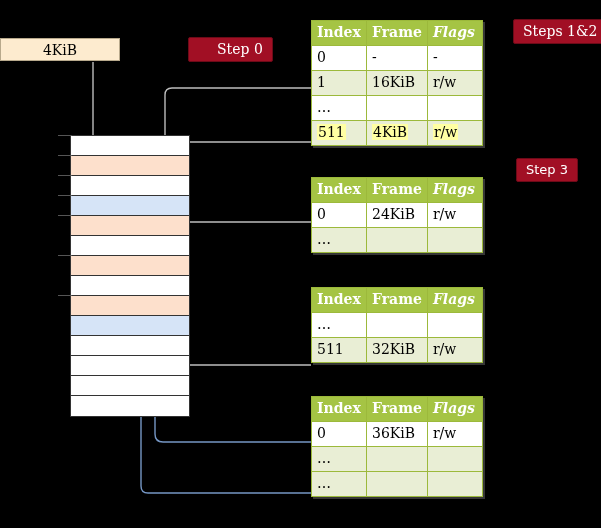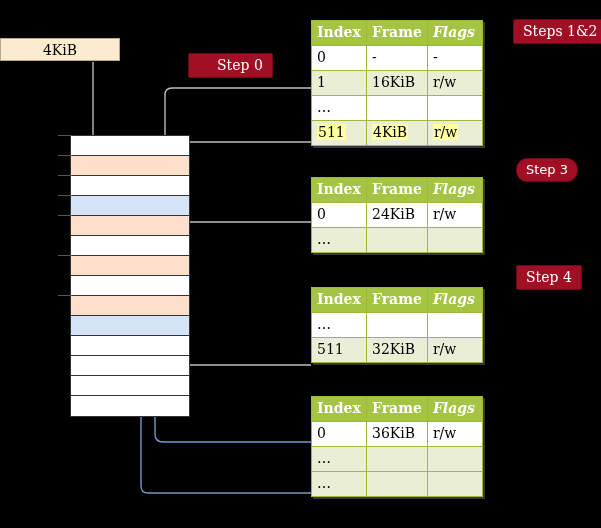--- a/index.html
+++ b/index.html
@@ -22,22 +22,22 @@
     font-size:14px;line-height:1;box-sizing:border-box;
   }
 
   
   .badge{
     position:absolute;background:#a10f24;color:#fff;
     font-size:14px;line-height:1;padding:4px 9px 5px 9px;
     border:1px solid #6d0a18;border-radius:2px;white-space:nowrap;
     box-sizing:border-box;
   }
-  .badge.sans{font-family:"DejaVu Sans","Liberation Sans",sans-serif;font-size:13px;border-radius:11px;}
-  #badge-step0{left:188px;top:53px;padding-left:28px;}
+  .badge.sans{font-family:"DejaVu Sans","Liberation Sans",sans-serif;font-size:13px;}
+  #badge-step0{left:188px;top:37px;padding-left:28px;}
   #badge-steps12{left:513px;top:19px;}
   #badge-step3{left:516px;top:158px;}
   #badge-step4{left:516px;top:265px;}
 
   
   .memcol{position:absolute;left:70px;top:135px;width:120px;border:1px solid #333;box-sizing:border-box;}
   .memrow{height:20px;border-bottom:1px solid #333;box-sizing:border-box;background:#fff;}
   .memrow:last-child{border-bottom:none;}
   .memrow.peach{background:#fde0cc;}
   .memrow.blue{background:#d6e4f7;}
@@ -118,23 +118,20 @@
 
   <div class="badge" id="badge-step0">
     <span>Step 0</span>
   </div>
   <div class="badge" id="badge-steps12">
     <span>Steps 1&amp;2</span>
   </div>
   <div class="badge sans" id="badge-step3">
     <span>Step 3</span>
   </div>
-  <div class="badge" id="badge-step4">
-    <span>Step 4</span>
-  </div>
 
   <div class="memcol" id="memcol">
       <div class="memrow"></div>
       <div class="memrow peach"></div>
       <div class="memrow"></div>
       <div class="memrow blue"></div>
       <div class="memrow peach"></div>
       <div class="memrow"></div>
       <div class="memrow peach"></div>
       <div class="memrow"></div>

